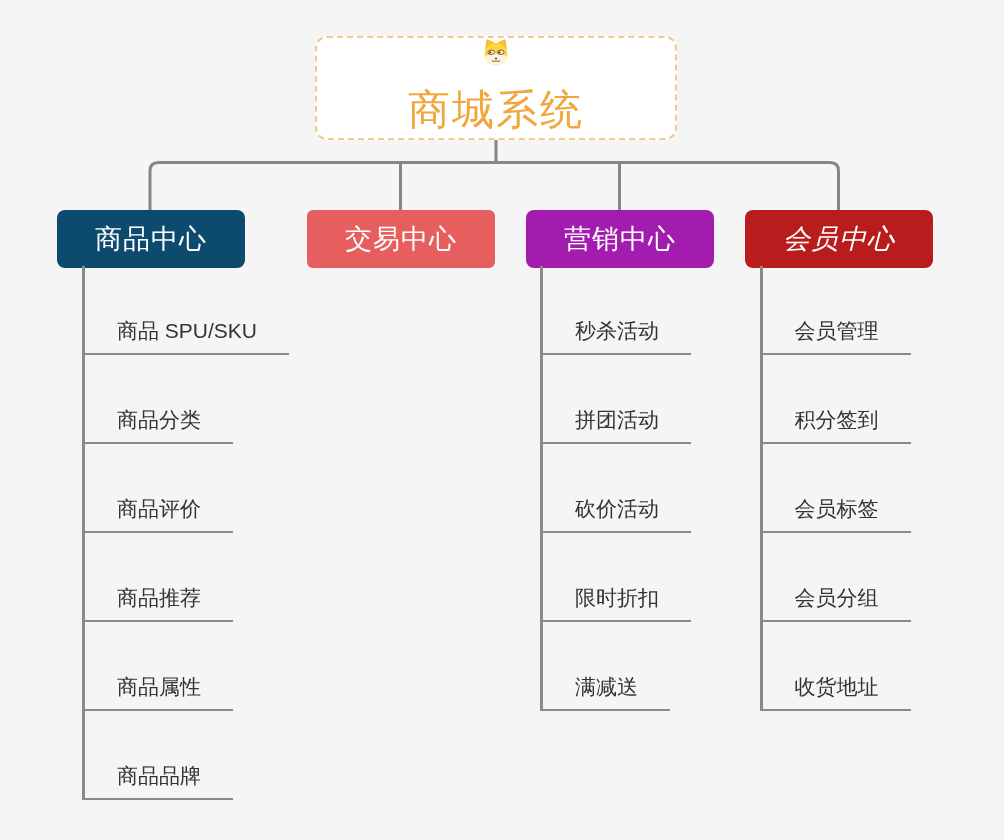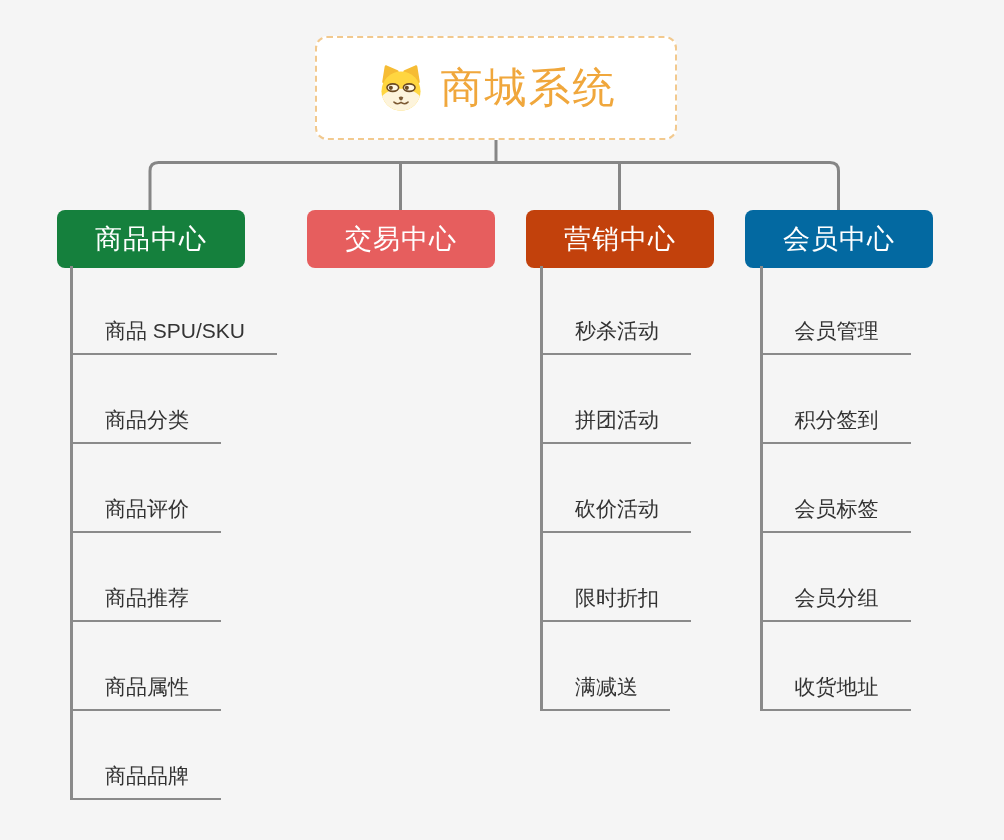--- a/index.html
+++ b/index.html
@@ -47,21 +47,21 @@
   }
   .h0{left:57px}
   .h1{left:307px}
   .h2{left:526px}
   .h3{left:745px}
   
   .col{
     position:absolute;top:266px;
     border-left:3px solid #8a8a8a;
   }
-  .c0{left:70px}
+  .c0{left:82px}
   .c1{left:320.5px}
   .c2{left:540px}
   .c3{left:759.5px}
   .row{
     height:89px;
     display:flex;align-items:flex-end;
   }
   .leaf{
     padding:0 32px 10px 32px;
     border-bottom:2px solid #8a8a8a;
@@ -78,43 +78,43 @@
 
   <svg class="connectors" viewBox="0 0 1004 840">
     <g fill="none" stroke-width="3" style="stroke: rgb(134, 134, 134);">
       <path d="M496 140 L496 162.5"></path>
       <path d="M150 210 L150 171 Q150 162.5 158.5 162.5 L830 162.5 Q838.5 162.5 838.5 171 L838.5 210"></path>
       <path d="M400.5 162.5 L400.5 210"></path>
       <path d="M619.5 162.5 L619.5 210"></path>
     </g>
   </svg>
 
-  <div class="root" style="border-color: rgb(242, 201, 142);">
+  <div class="root" style="border-color: rgb(242, 201, 142); flex-direction: column;">
     <svg width="50" height="50" viewBox="0 0 64 64">
       <path d="M10 24 L13 5 L27 11 Z" fill="#F6BC34" stroke="#F6BC34" stroke-width="4" stroke-linejoin="round"></path>
       <path d="M54 24 L51 5 L37 11 Z" fill="#F6BC34" stroke="#F6BC34" stroke-width="4" stroke-linejoin="round"></path>
       <clipPath id="headclip">
           <circle cx="32" cy="36" r="25"></circle>
         </clipPath>
       <circle cx="32" cy="36" r="25" fill="#FFD640"></circle>
       <ellipse cx="32" cy="50" rx="27" ry="17" fill="#FDF4DC" clip-path="url(#headclip)"></ellipse>
       <ellipse cx="21.5" cy="31.5" rx="7.5" ry="4.8" fill="#FFF7E2" stroke="#6B4A23" stroke-width="2"></ellipse>
       <ellipse cx="42.5" cy="31.5" rx="7.5" ry="4.8" fill="#FFF7E2" stroke="#6B4A23" stroke-width="2"></ellipse>
       <circle cx="19" cy="31.8" r="2.6" fill="#6B4A23"></circle>
       <circle cx="39.5" cy="31.8" r="2.6" fill="#6B4A23"></circle>
       <path d="M29 44 Q32 42 35 44 Q34 47.5 32 48 Q30 47.5 29 44 Z" fill="#7C5A33"></path>
       <path d="M23 50 Q27.5 54 32 50.5 Q36.5 54 41 50" stroke="#7C5A33" stroke-width="2" fill="none" stroke-linecap="round"></path>
     </svg>
     <span class="root-title" style="color: rgb(240, 167, 60);">商城系统</span>
   </div>
 
-  <div class="hdr h0" style="background: #15803d;">商品中心</div>
-  <div class="hdr h1" style="background: rgb(230, 94, 94);">交易中心</div>
-  <div class="hdr h2" style="background: #c2410c;">营销中心</div>
-  <div class="hdr h3" style="background: #0369a1;">会员中心</div>
+  <div class="hdr h0" style="background: #0c4a6e;">商品中心</div>
+  <div class="hdr h1" style="background: rgb(230, 94, 94); border-radius: 6px;">交易中心</div>
+  <div class="hdr h2" style="background: #a21caf;">营销中心</div>
+  <div class="hdr h3" style="background: #b91c1c; font-style: italic;">会员中心</div>
 
   <div class="col c0">
     <div class="row">
         <div class="leaf">商品 SPU/SKU</div>
       </div>
     <div class="row">
         <div class="leaf">商品分类</div>
       </div>
     <div class="row">
         <div class="leaf">商品评价</div>

